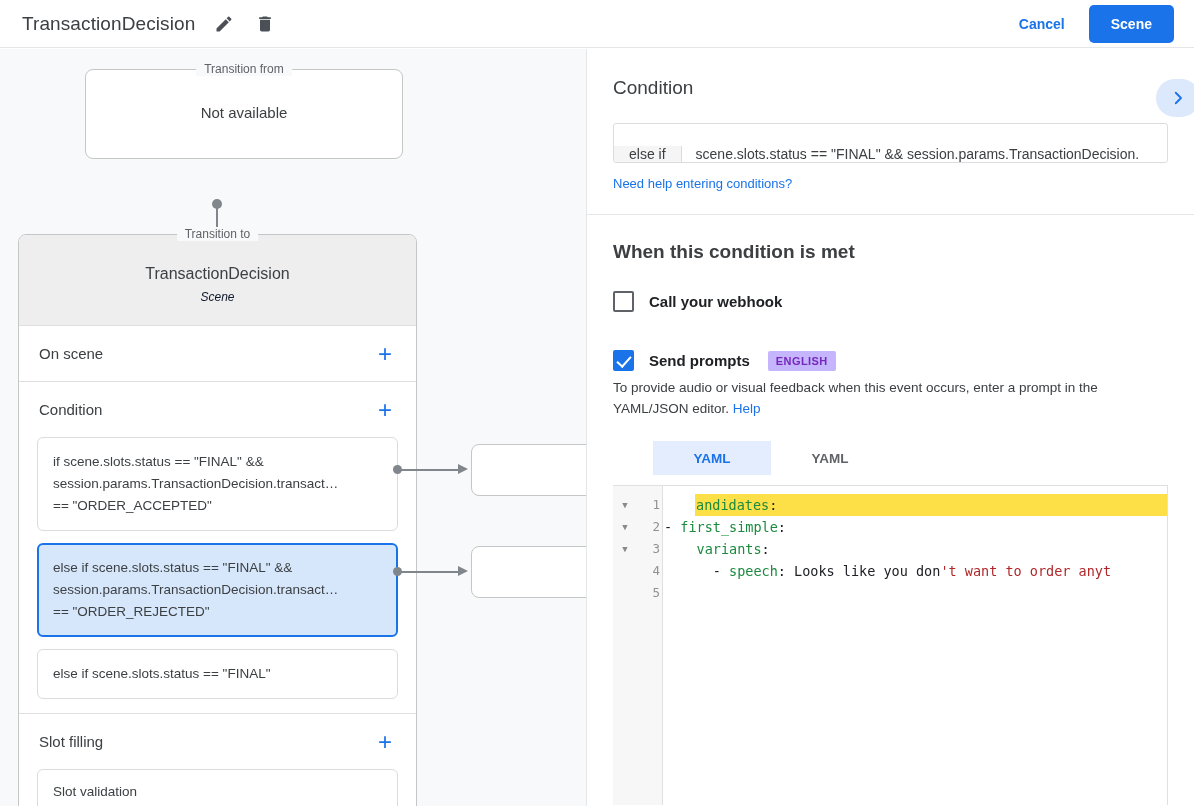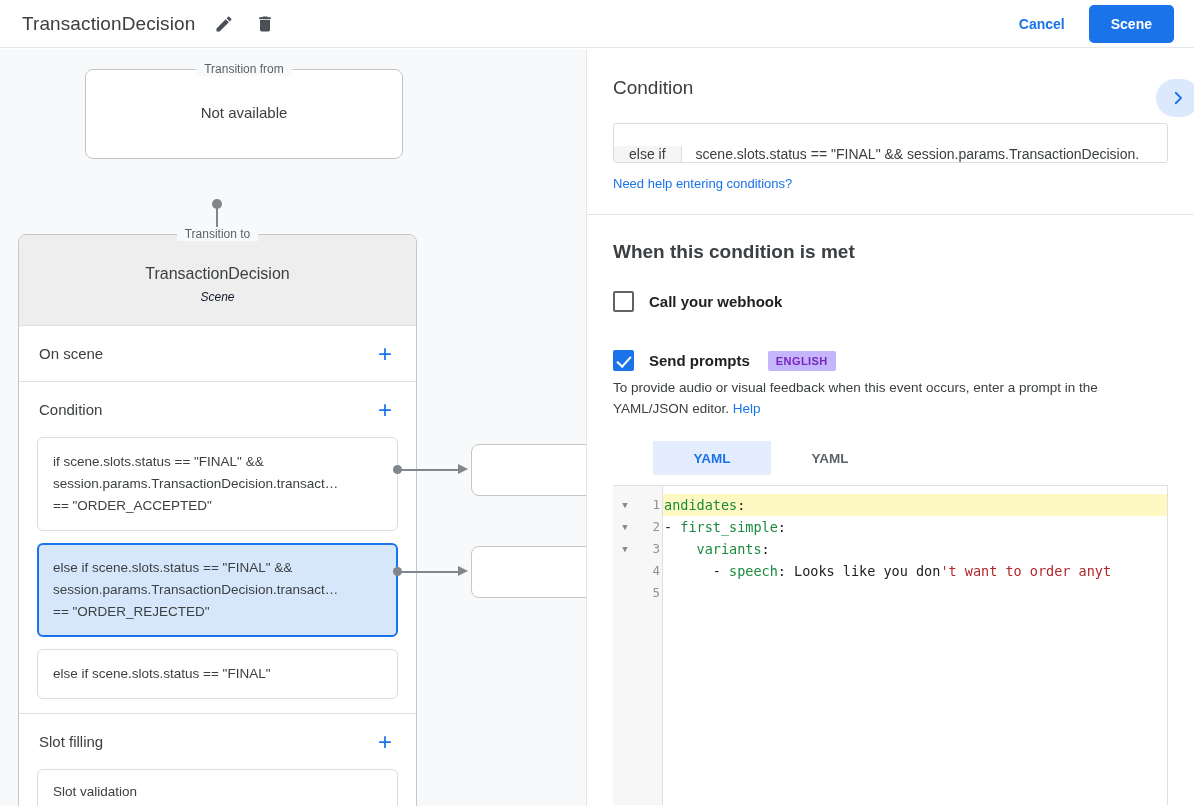--- a/index.html
+++ b/index.html
@@ -335,21 +335,21 @@
     position: relative;
   }
   .code-line {
     height: 22px; line-height: 22px;
     font-family: "DejaVu Sans Mono", monospace;
     font-size: 13.5px;
     white-space: pre;
     color: #202124;
     padding-left: 1px;
   }
-  .code-line.cur { background: #fef9c3; }
+  .code-line.cur { background: #fde047; margin-left: 32px; }
   .tok-key { color: #1a8a3e; }
   .tok-str { color: #b0272a; }
   .tok-plain { color: #202124; }
   #code-scroll-edge {
     position: absolute; right: 0; top: 0;
     width: 1px; height: 100%; background: #e0e0e0;
   }
 </style>
 </head>
 <body>

